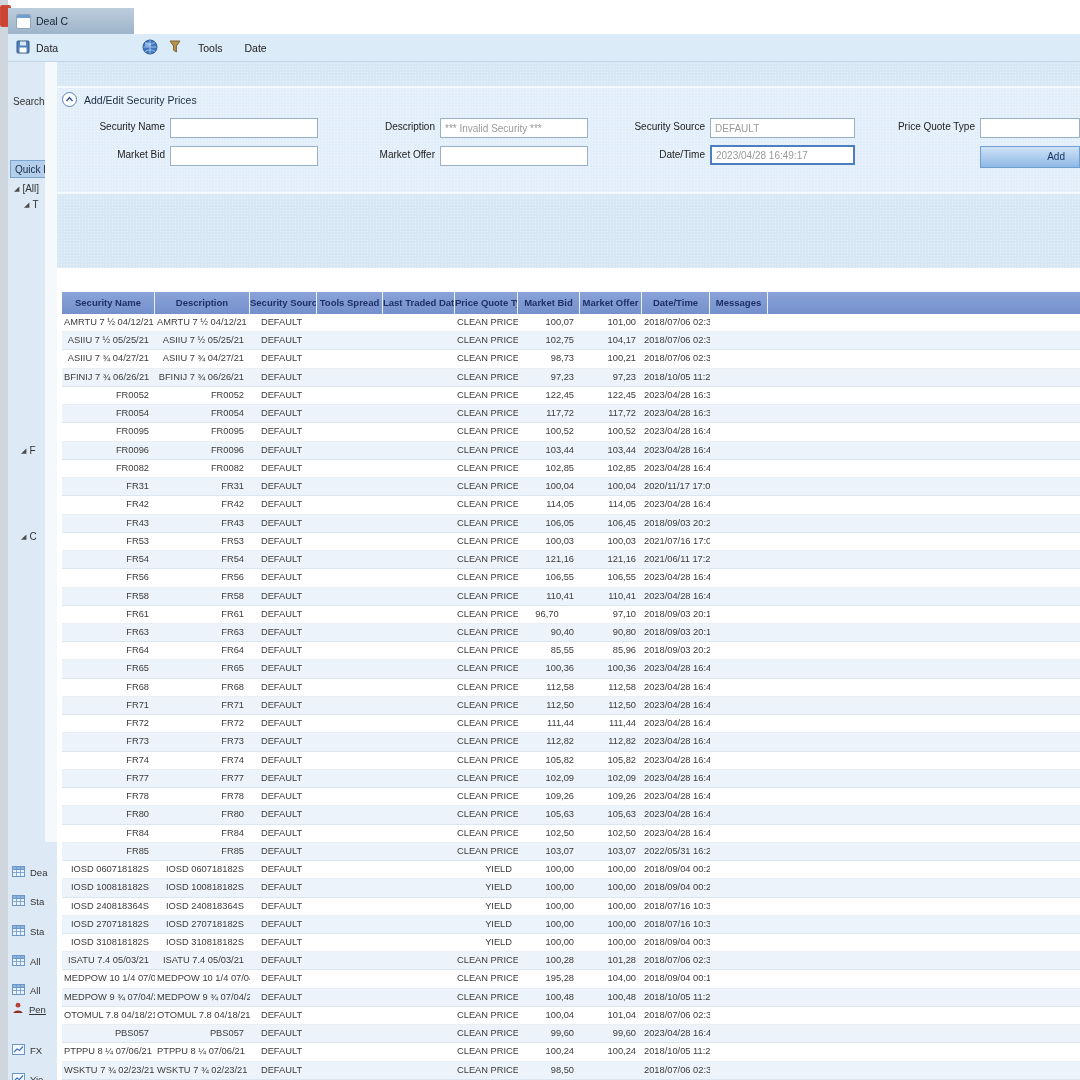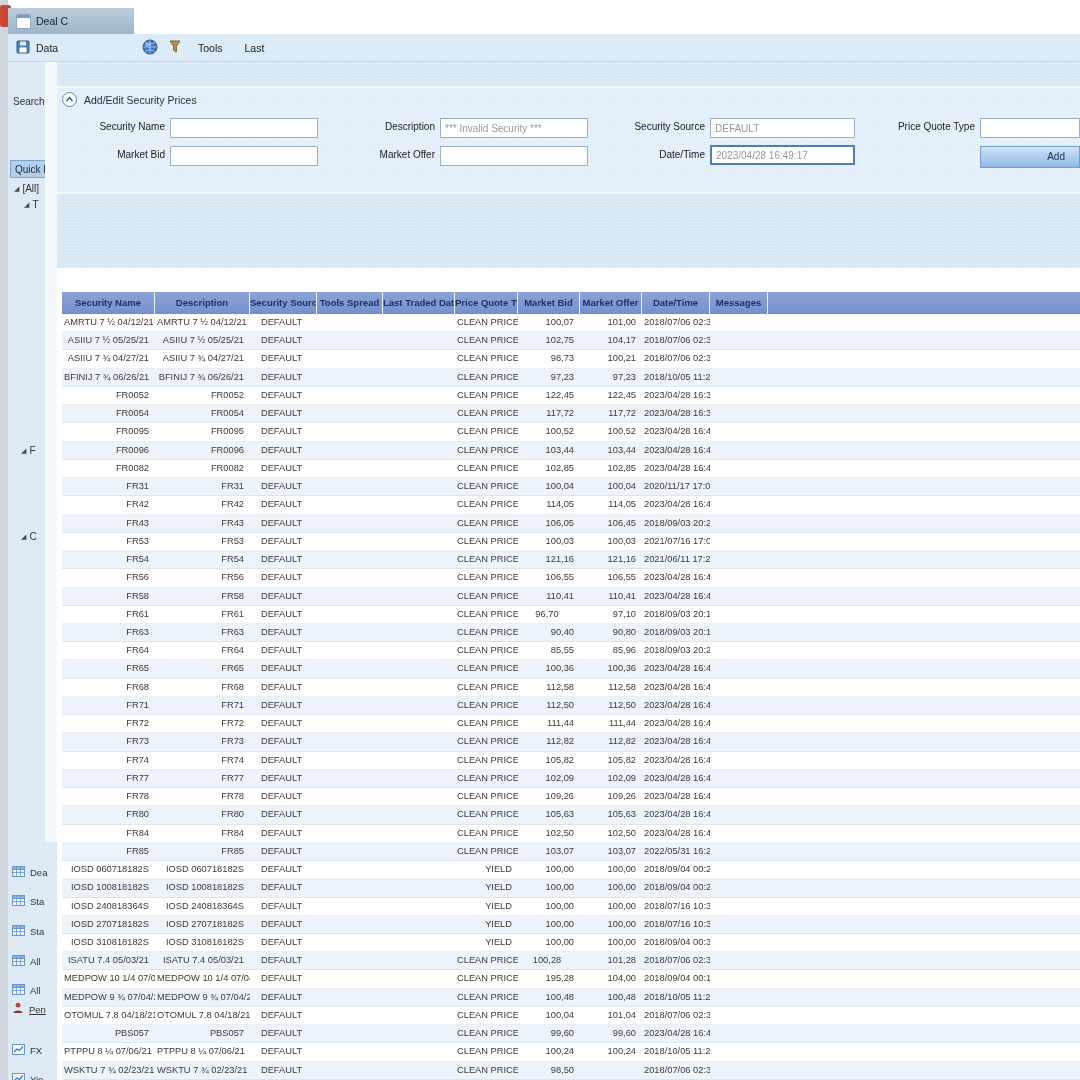--- a/index.html
+++ b/index.html
@@ -186,21 +186,21 @@
           <ellipse cx="6" cy="5.5" rx="3" ry="2" fill="#9cc2ef" opacity="0.8"></ellipse>
           <path d="M1.5 8 h13 M8 1.2 v13.5 M3 3.5 c3 2 7 2 10 0 M3 12.5 c3 -2 7 -2 10 0" stroke="#bcd6f2" stroke-width="0.8" fill="none"></path>
         </svg>
     </span>
     <span>
       <svg width="14" height="15" viewBox="0 0 14 15">
           <path d="M2 2 h10 l-3.6 5 v6 l-2.8 -1.8 v-4.2 z" fill="#b8924f" stroke="#7d6334"></path>
         </svg>
     </span>
     <span class="menu-item">Tools</span>
-    <span class="menu-item">Last</span>
+    <span class="menu-item">Date</span>
   </div>
 
   <div class="dlg-body">
 
     <div class="group g1">
       <div class="sect-head">
         <span class="collapse">
           <svg width="9" height="9" viewBox="0 0 9 9">
               <path d="M1.5 6 L4.5 2.5 L7.5 6" stroke="#35588c" stroke-width="1.4" fill="none"></path>
             </svg>
@@ -703,21 +703,21 @@
             <div class="td" style="width: 58px; text-align: left;"></div>
             <div class="td fill"></div>
           </div>
           <div class="tr alt">
             <div class="td" style="width: 93px; text-align: right;">ISATU 7.4 05/03/21</div>
             <div class="td" style="width: 95px; text-align: right;">ISATU 7.4 05/03/21</div>
             <div class="td" style="width: 67px; text-align: center;">DEFAULT</div>
             <div class="td" style="width: 66px; text-align: center;"></div>
             <div class="td" style="width: 72px; text-align: center;"></div>
             <div class="td" style="width: 63px; text-align: right;">CLEAN PRICE(%)</div>
-            <div class="td" style="width: 62px; text-align: center;">100,28</div>
+            <div class="td" style="width: 62px; text-align: right;">100,28</div>
             <div class="td" style="width: 62px; text-align: right;">101,28</div>
             <div class="td" style="width: 68px; text-align: left;">2018/07/06 02:33:26</div>
             <div class="td" style="width: 58px; text-align: left;"></div>
             <div class="td fill"></div>
           </div>
           <div class="tr">
             <div class="td" style="width: 93px; text-align: right;">MEDPOW 10 1/4 07/04/23</div>
             <div class="td" style="width: 95px; text-align: right;">MEDPOW 10 1/4 07/04/23</div>
             <div class="td" style="width: 67px; text-align: center;">DEFAULT</div>
             <div class="td" style="width: 66px; text-align: center;"></div>

